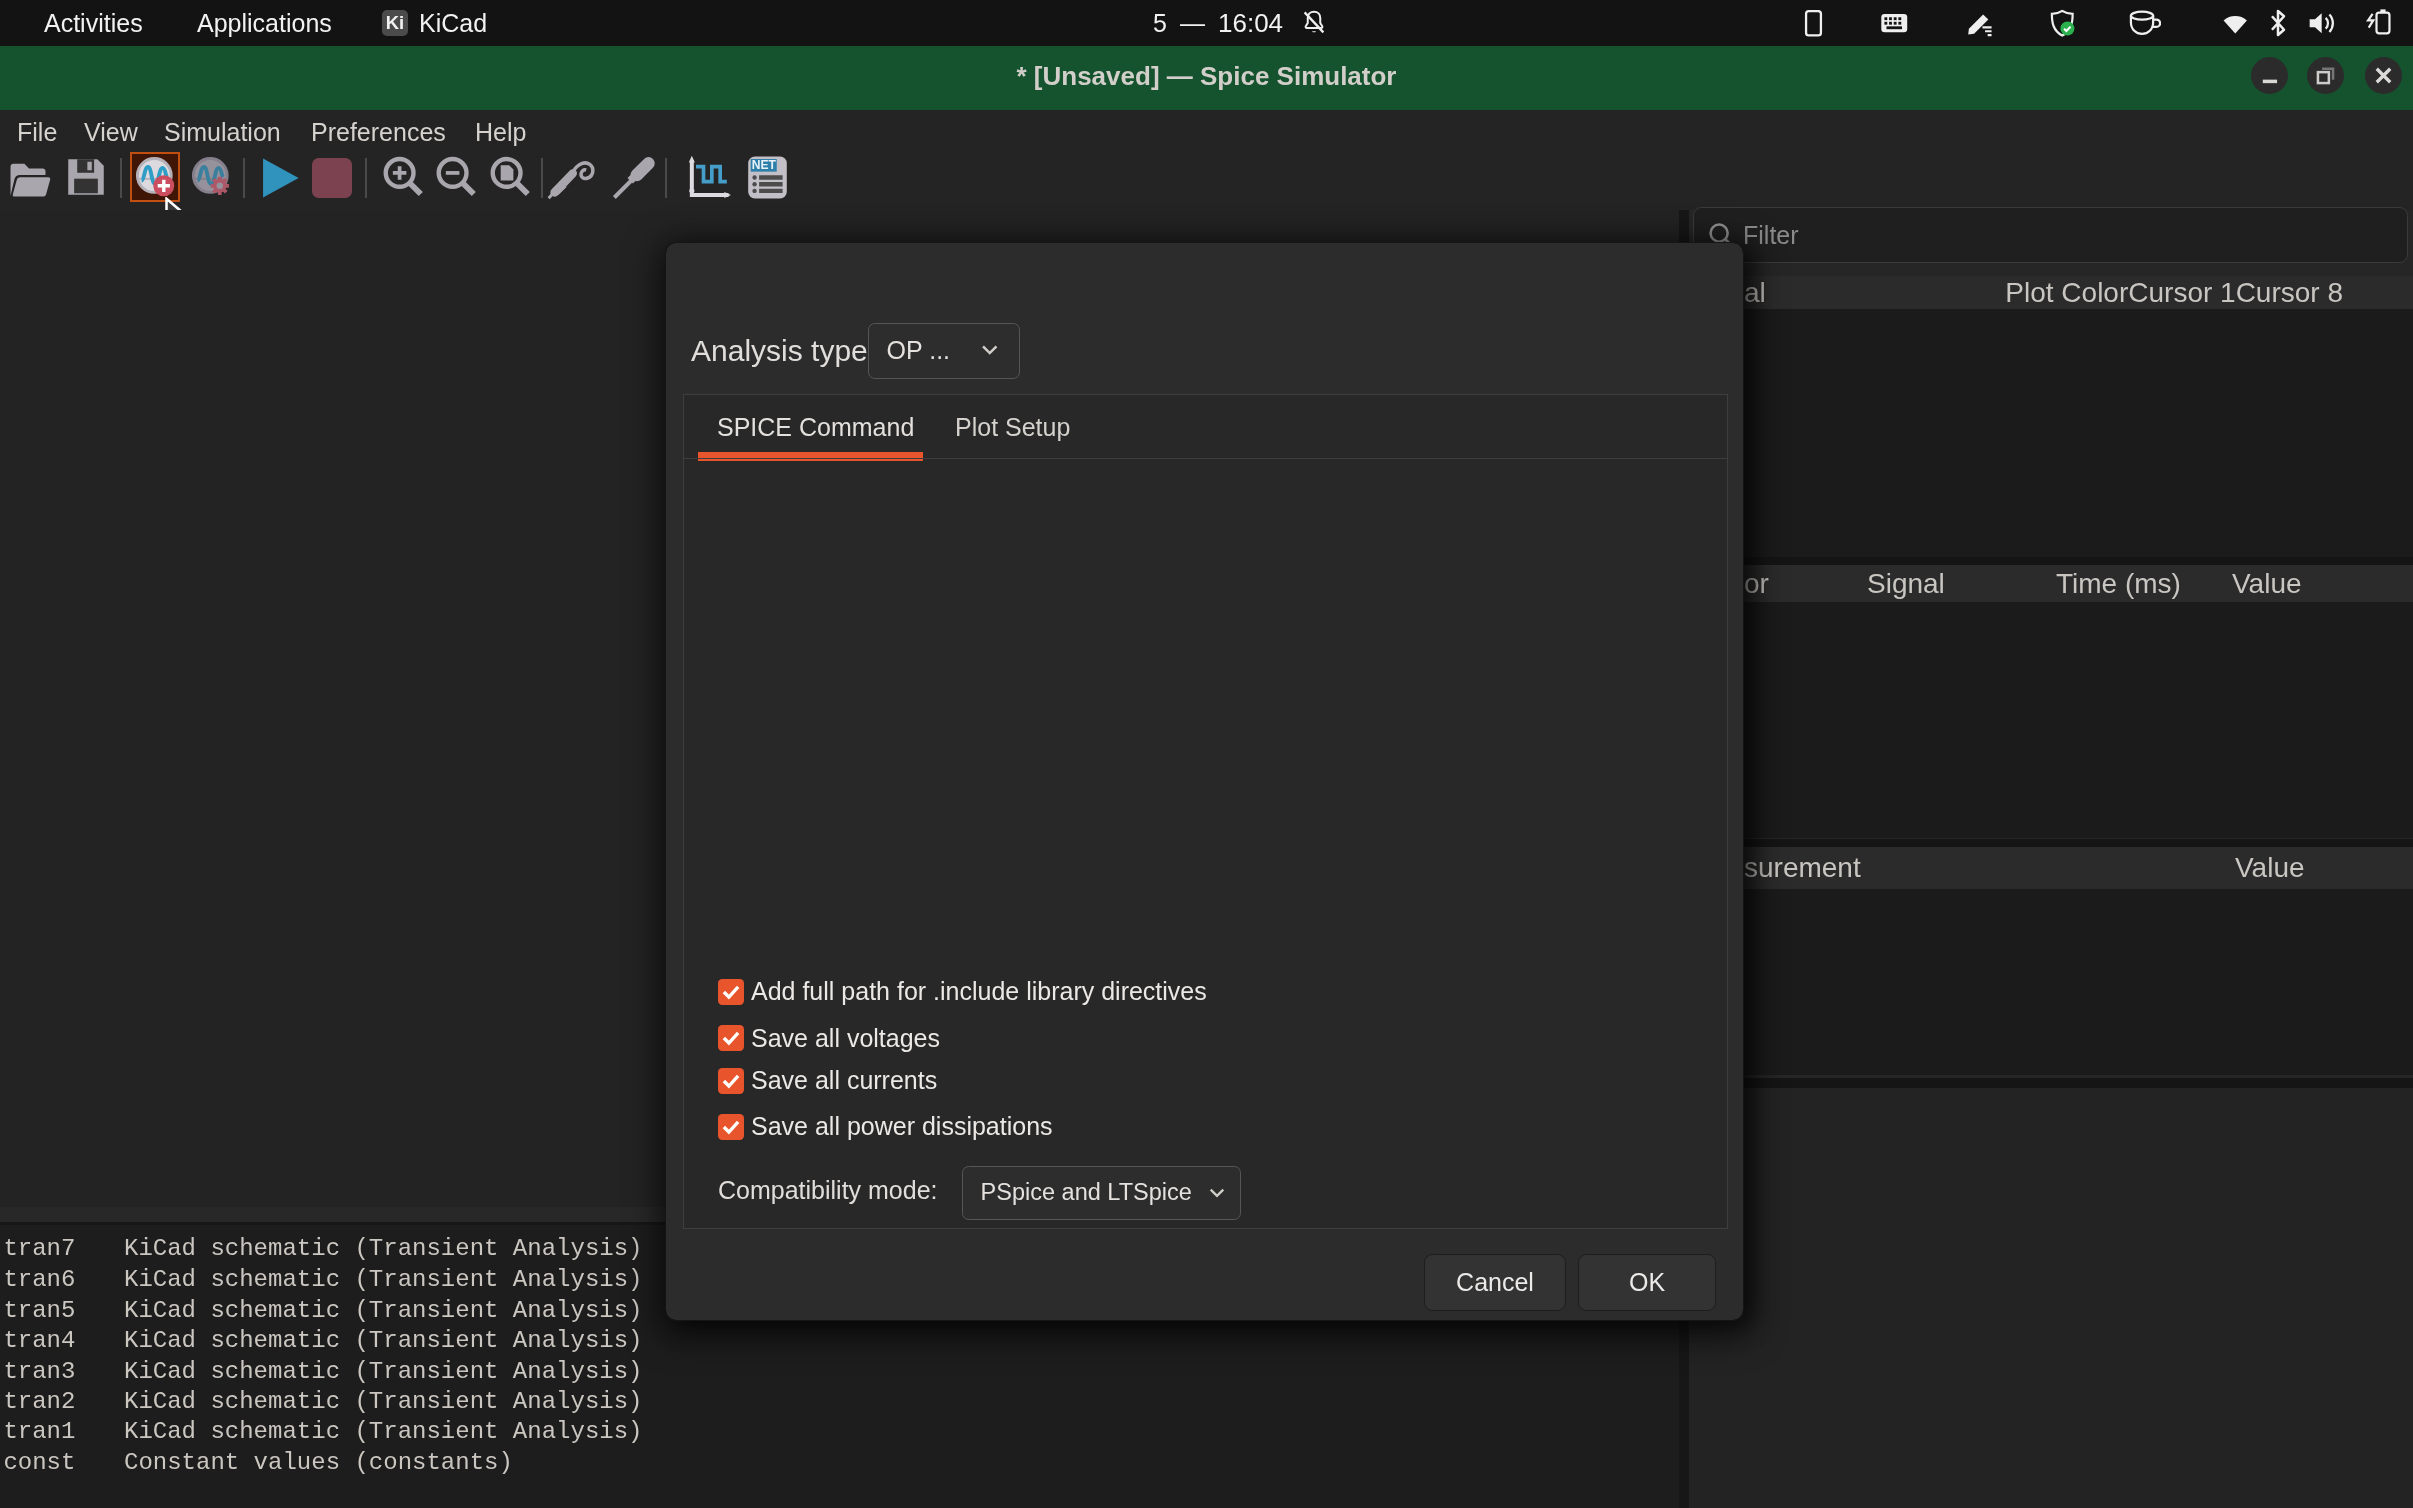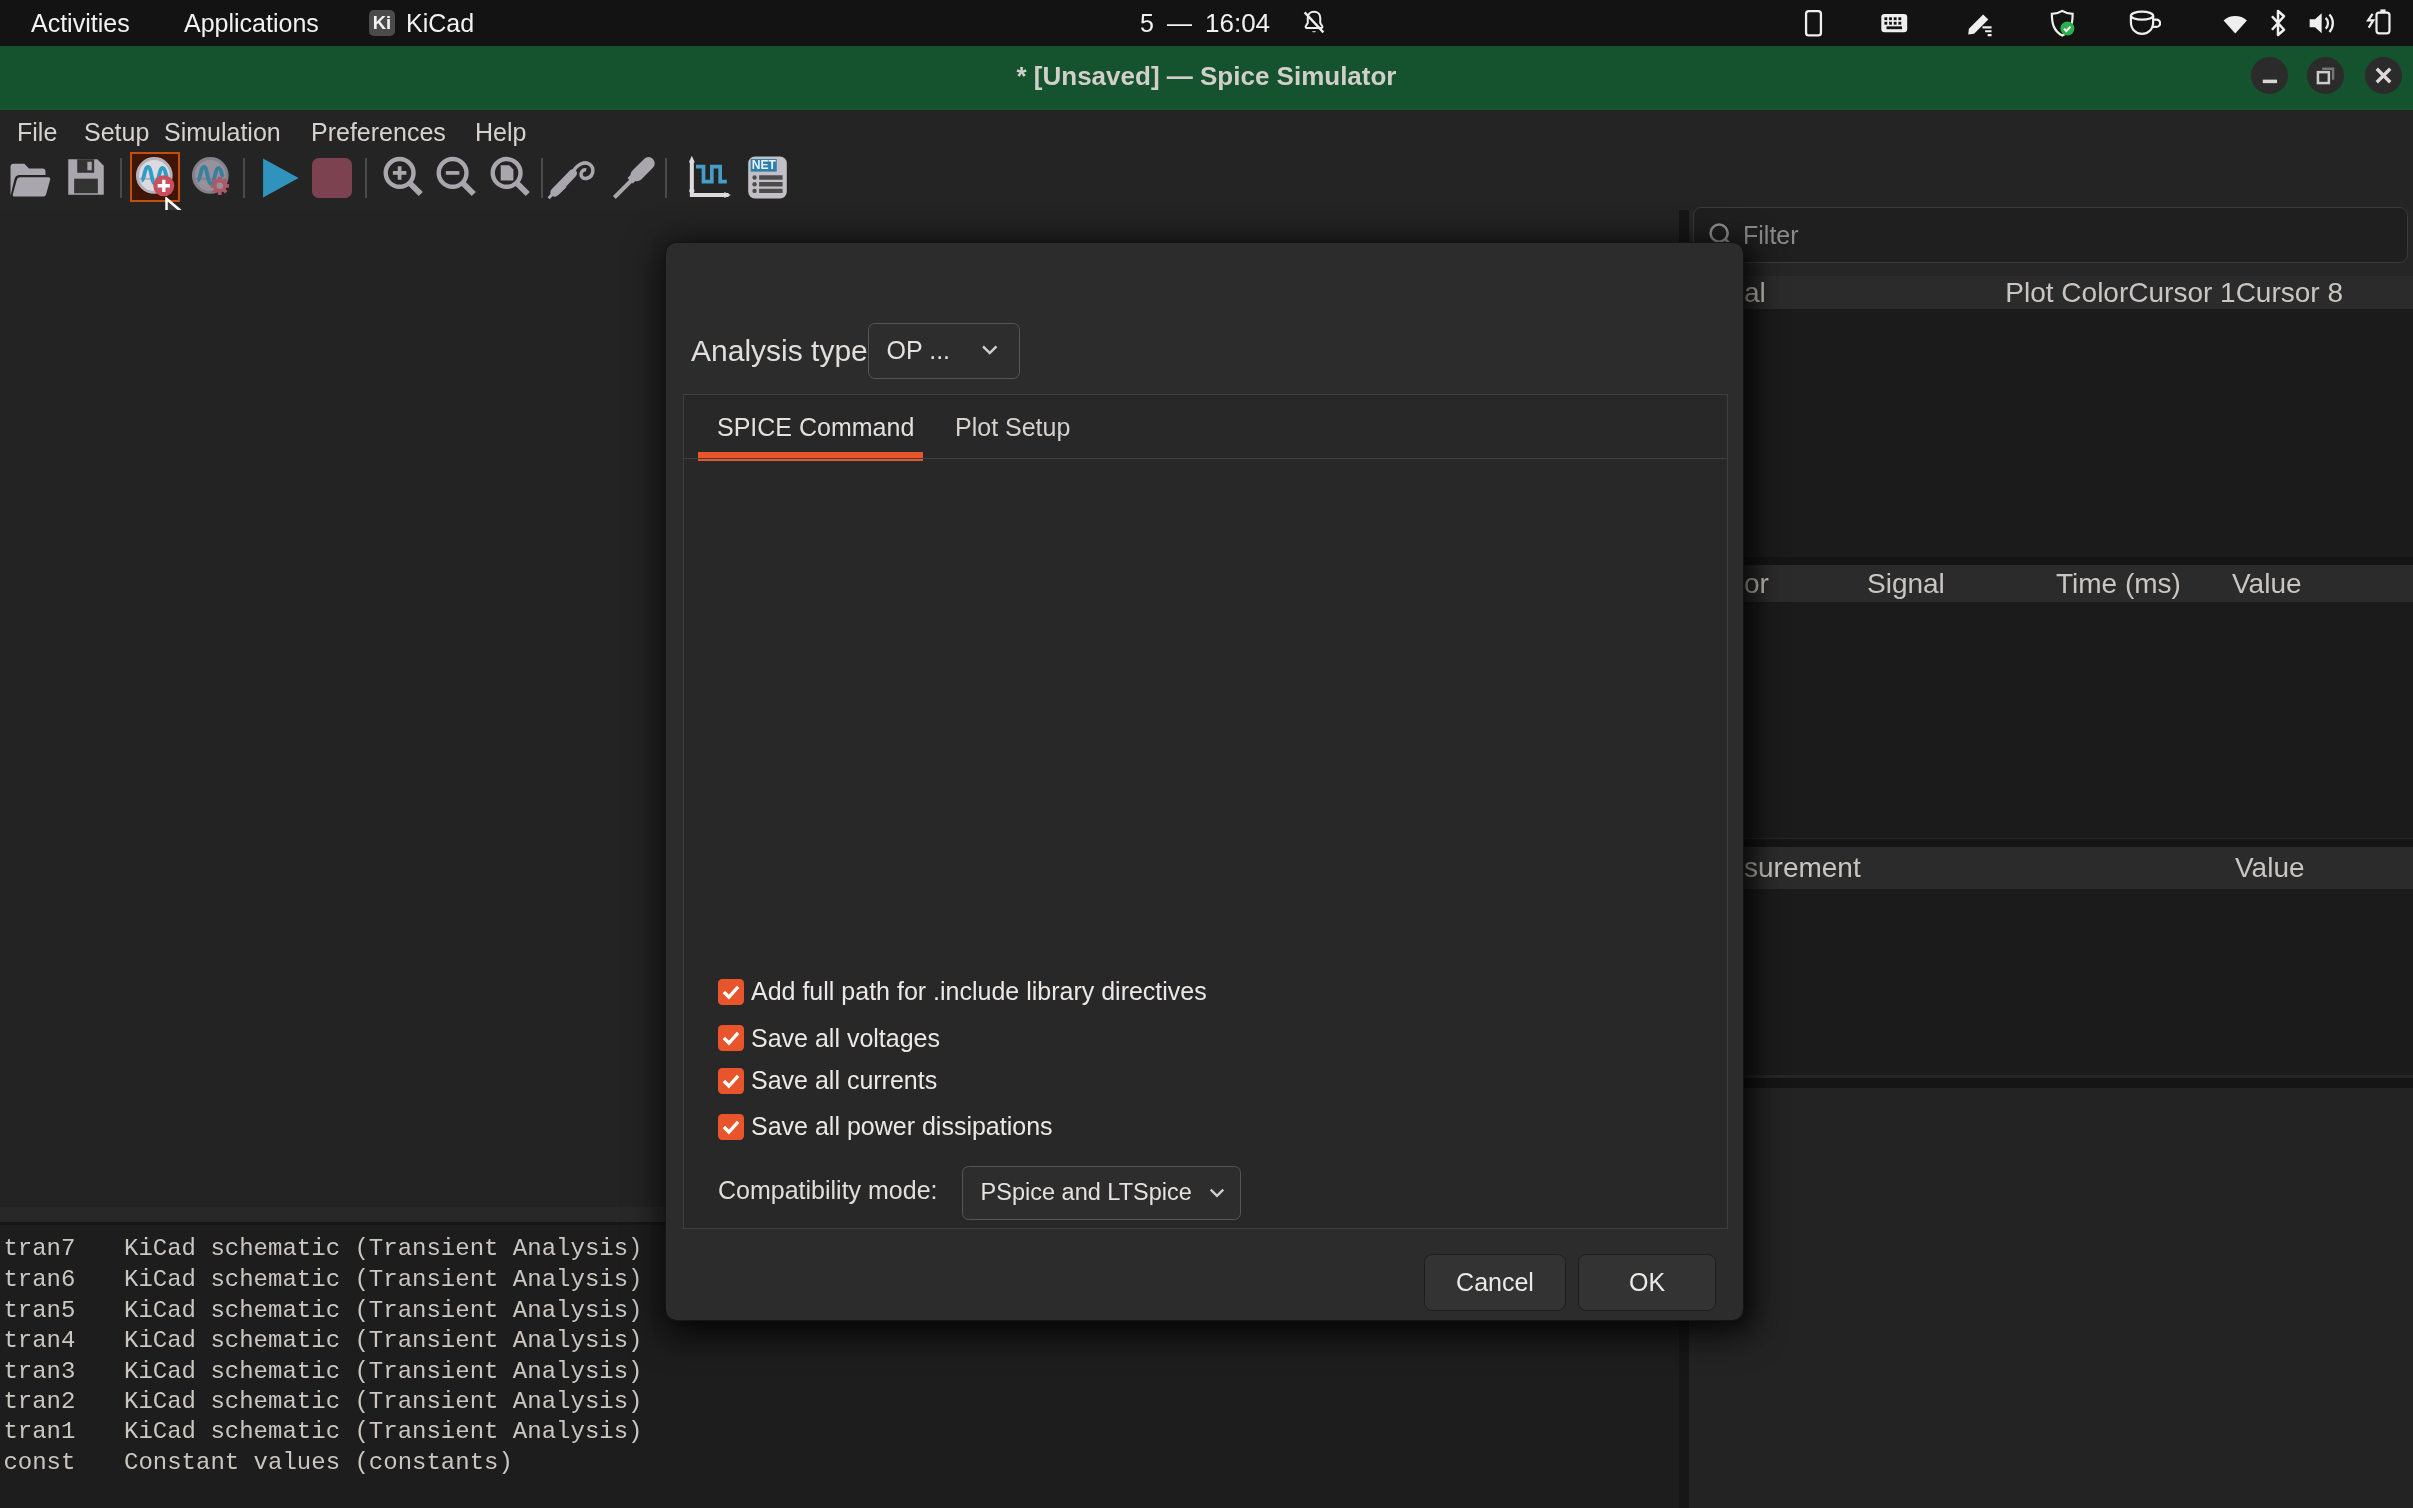--- a/index.html
+++ b/index.html
@@ -1,21 +1,21 @@
 <!DOCTYPE html>
 <html style="font-size:13.4px"><head>
 <meta charset="utf-8">
 <style>
   html,body{margin:0;padding:0;width:2413px;height:1508px;overflow:hidden;background:#232323;
     font-family:"Liberation Sans", sans-serif;}
   .abs{position:absolute;}
   #stage{position:relative;width:2413px;height:1508px;}
   
   #topbar{left:0;top:0;width:2413px;height:46px;background:#131313;color:#f2f2f2;font-size:25px;}
-  #topbar .item{position:absolute;top:0;height:46px;line-height:46px;}
+  #topbar .item{position:absolute;top:0;height:46px;line-height:46px;margin-left:13px;}
   
   #titlebar{left:0;top:46px;width:2413px;height:64px;background:#14532d;border-bottom:0.8px solid #191919;}
   #titlebar .title{position:absolute;left:0;right:0;top:0;height:64px;line-height:60px;text-align:center;
     color:#d2cfcb;font-size:26px;font-weight:bold;}
   
   #menubar{left:0;top:110px;width:2413px;height:53px;background:#242424;color:#d6d2ce;font-size:25px;}
   #menubar span{position:absolute;top:0;height:53px;line-height:44px;}
   
   #toolbar{left:0;top:163px;width:2413px;height:47px;background:#242424;}
   .sep{position:absolute;top:159px;width:1.7px;height:40px;background:#4a4a4a;}
@@ -122,21 +122,21 @@
       <path d="M18 14h13v13" fill="none" stroke="#757575" stroke-width="3"></path>
       <rect x="13" y="18" width="13" height="13" fill="none" stroke="#ceccca" stroke-width="3"></rect>
       </svg>
     <svg style="position:absolute;left:2365px;top:11px;" width="37" height="37" viewBox="0 0 44 44">
       <circle cx="22" cy="22" r="22" fill="#2b2b2b"></circle>
       <path d="M14 14l16 16M30 14L14 30" stroke="#dcdad8" stroke-width="4"></path>
       </svg>
   </div>
   <div class="abs" id="menubar">
     <span style="left:17px;">File</span>
-    <span style="left:84px;">Setup</span>
+    <span style="left:84px;">View</span>
     <span style="left:164px;">Simulation</span>
     <span style="left:311px;">Preferences</span>
     <span style="left:475px;">Help</span>
   </div>
   <div class="abs" id="toolbar">
 
     <svg style="position:absolute;left:8.4px;top:-7.5px;" width="49" height="44" viewBox="0 0 29 26">
       <path d="M1.5 23.5 V6.2 C1.5 5.3 2.2 4.6 3.1 4.6 h6.6 l2.7 2.8 h8.2 c0.9 0 1.6 0.7 1.6 1.6 v2.2 H6.6 C5 11.2 4.2 12.5 3.8 13.8 Z" fill="#aaa6ad"></path>
       <path d="M7.2 12.6 h16.6 c1 0 1.4 0.6 1.1 1.6 l-2.3 8.2 c-0.3 1-1 1.6-2 1.6 H4 c-1 0-1.4-0.6-1.1-1.6 l2.3-8.2 c0.3-1 1-1.6 2-1.6 Z" fill="#aaa6ad"></path>
     </svg>

